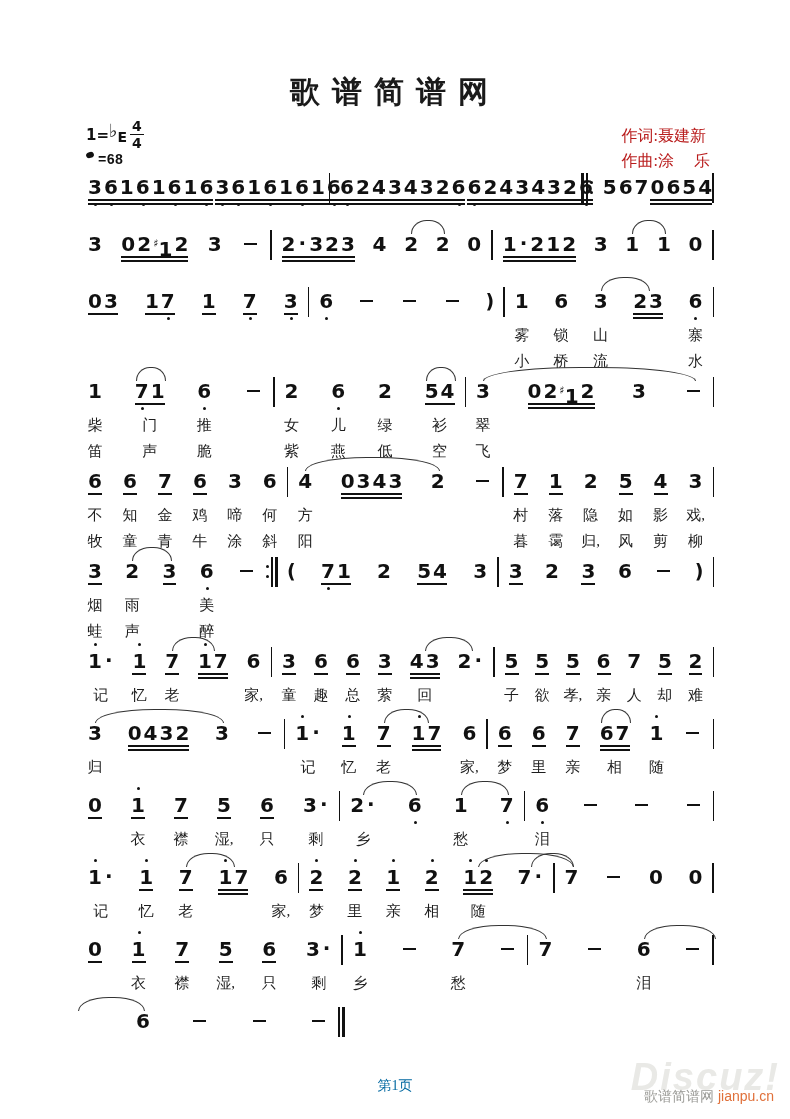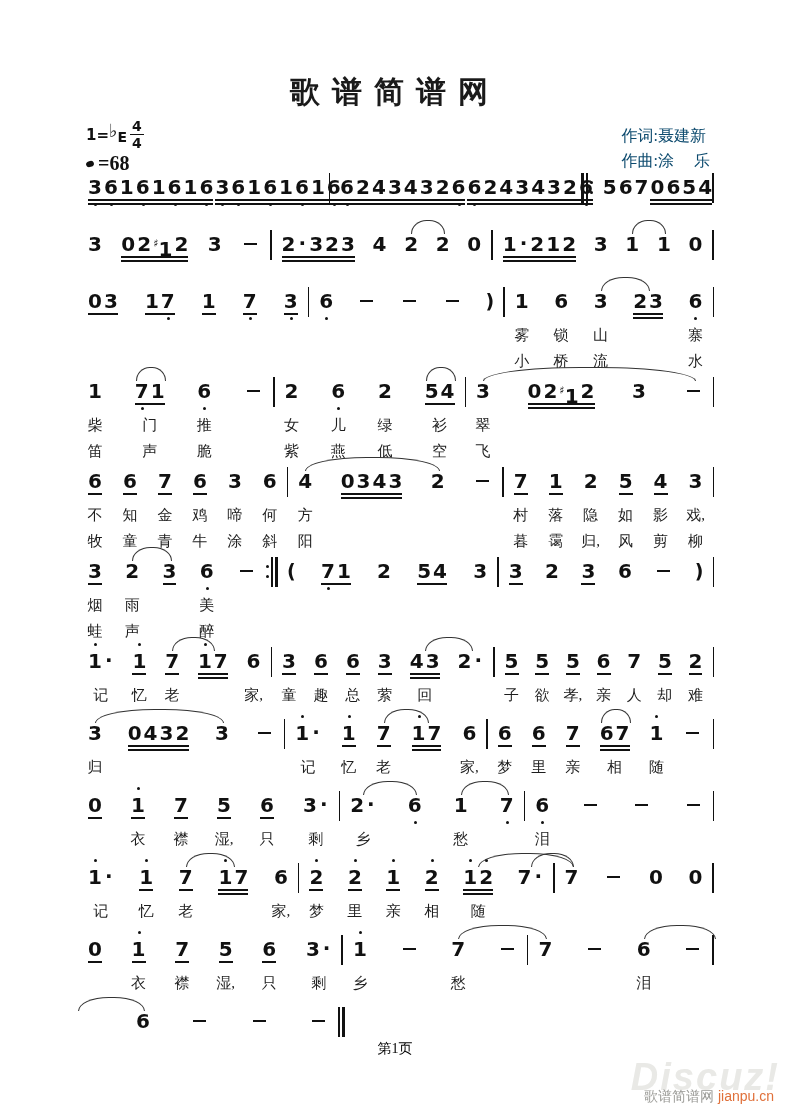--- a/index.html
+++ b/index.html
@@ -11,26 +11,26 @@
          font-family:"Liberation Serif",serif;font-weight:bold;font-size:30px;
          letter-spacing:12px;color:#1a1a1a}
   .keyblock{position:absolute;top:118px;left:86px;font-family:"DejaVu Sans",sans-serif;
             font-weight:bold;font-size:15px;display:flex;align-items:center}
   .flat{font-size:18px;position:relative;top:-4px}
   .keyletter{font-size:14px;position:relative;top:2px}
   .timesig{display:inline-flex;flex-direction:column;line-height:1;margin-left:3px;
            font-size:14px;text-align:center}
   .timesig .num{padding:1px 2px}
   .timesig .num.top{border-bottom:1.5px solid #111}
-  .tempoblock{position:absolute;top:152px;left:86px;font-family:Liberation Serif, serif;
-              font-weight:bold;font-size:20px;display:flex;align-items:center}
+  .tempoblock{position:absolute;top:152px;left:86px;font-family:Liberation Mono, monospace;
+              font-weight:bold;font-size:14px;display:flex;align-items:flex-start}
   .notehead{width:8px;height:6px;background:#111;border-radius:50%;
             transform:rotate(-20deg);margin-right:4px;display:inline-block}
   .credits{position:absolute;top:124px;right:78px;text-align:left;
-           font-family:"Liberation Serif",serif;font-size:16px;line-height:1.55;color:#0c4a6e}
+           font-family:"Liberation Serif",serif;font-size:16px;line-height:1.55;color:#b91c1c}
   .credits .composer-name{letter-spacing:2px}
 
   
   #score{position:absolute;top:176px;left:78px;right:76px}
   .line{display:flex;position:relative;align-items:flex-start}
   .line.v0{margin-bottom:27px;min-height:30px}
   .line.v1{margin-bottom:20px;min-height:52px}
   .line.v2{margin-bottom:12px;min-height:78px}
   .line.short{width:42%;padding-left:48px;box-sizing:border-box}
   .measure{display:flex;justify-content:space-between;align-items:flex-start;
@@ -59,22 +59,22 @@
           margin-top:-2px}
   .dotcol i{width:3px;height:3px;border-radius:50%;background:#111;display:block}
   .arc{position:absolute;height:13px;border:1.4px solid #333;border-bottom:none;
        border-radius:55% 55% 0 0 / 120% 120% 0 0;top:-13px}
   .lyr{position:absolute;white-space:nowrap;font-family:"Liberation Serif",serif;
        font-size:15px;color:#1d1d1d;left:50%;transform:translateX(-50%)}
   .lyr.l1{top:36px}
   .lyr.l2{top:62px}
 
   
-  .pagenum{position:absolute;top:1040px;left:0;width:100%;text-align:center;
-           font-family:"Liberation Serif",serif;font-size:14px;color:#000000}
+  .pagenum{position:absolute;top:1077px;left:0;width:100%;text-align:center;
+           font-family:"Liberation Serif",serif;font-size:14px;color:#0369a1}
   .discuz{position:absolute;top:1056px;right:10px;font-size:38px;font-style:italic;
           font-weight:bold;color:#e9e9e6;letter-spacing:2px}
   .sitemark{position:absolute;top:1088px;right:16px;font-size:14px}
   .sitemark .site{color:#9a9a96}
   .sitemark .domain{color:#e0703a;font-weight:normal}
 </style>
 </head>
 <body>
 
 <div class="title">歌谱简谱网</div>

